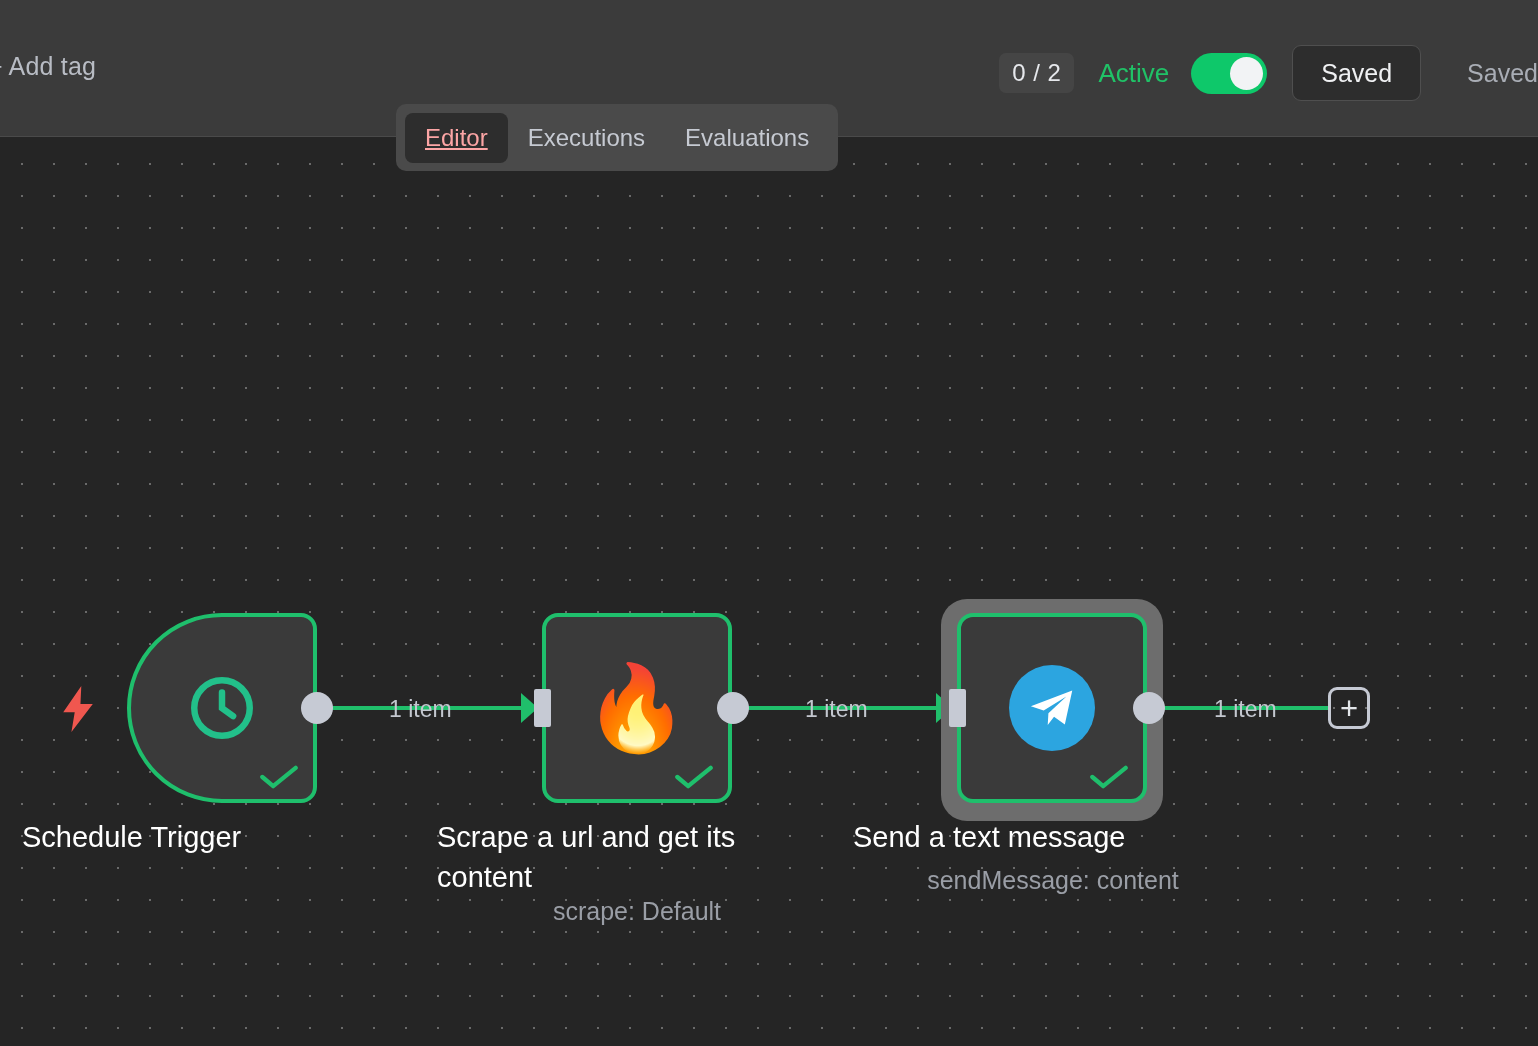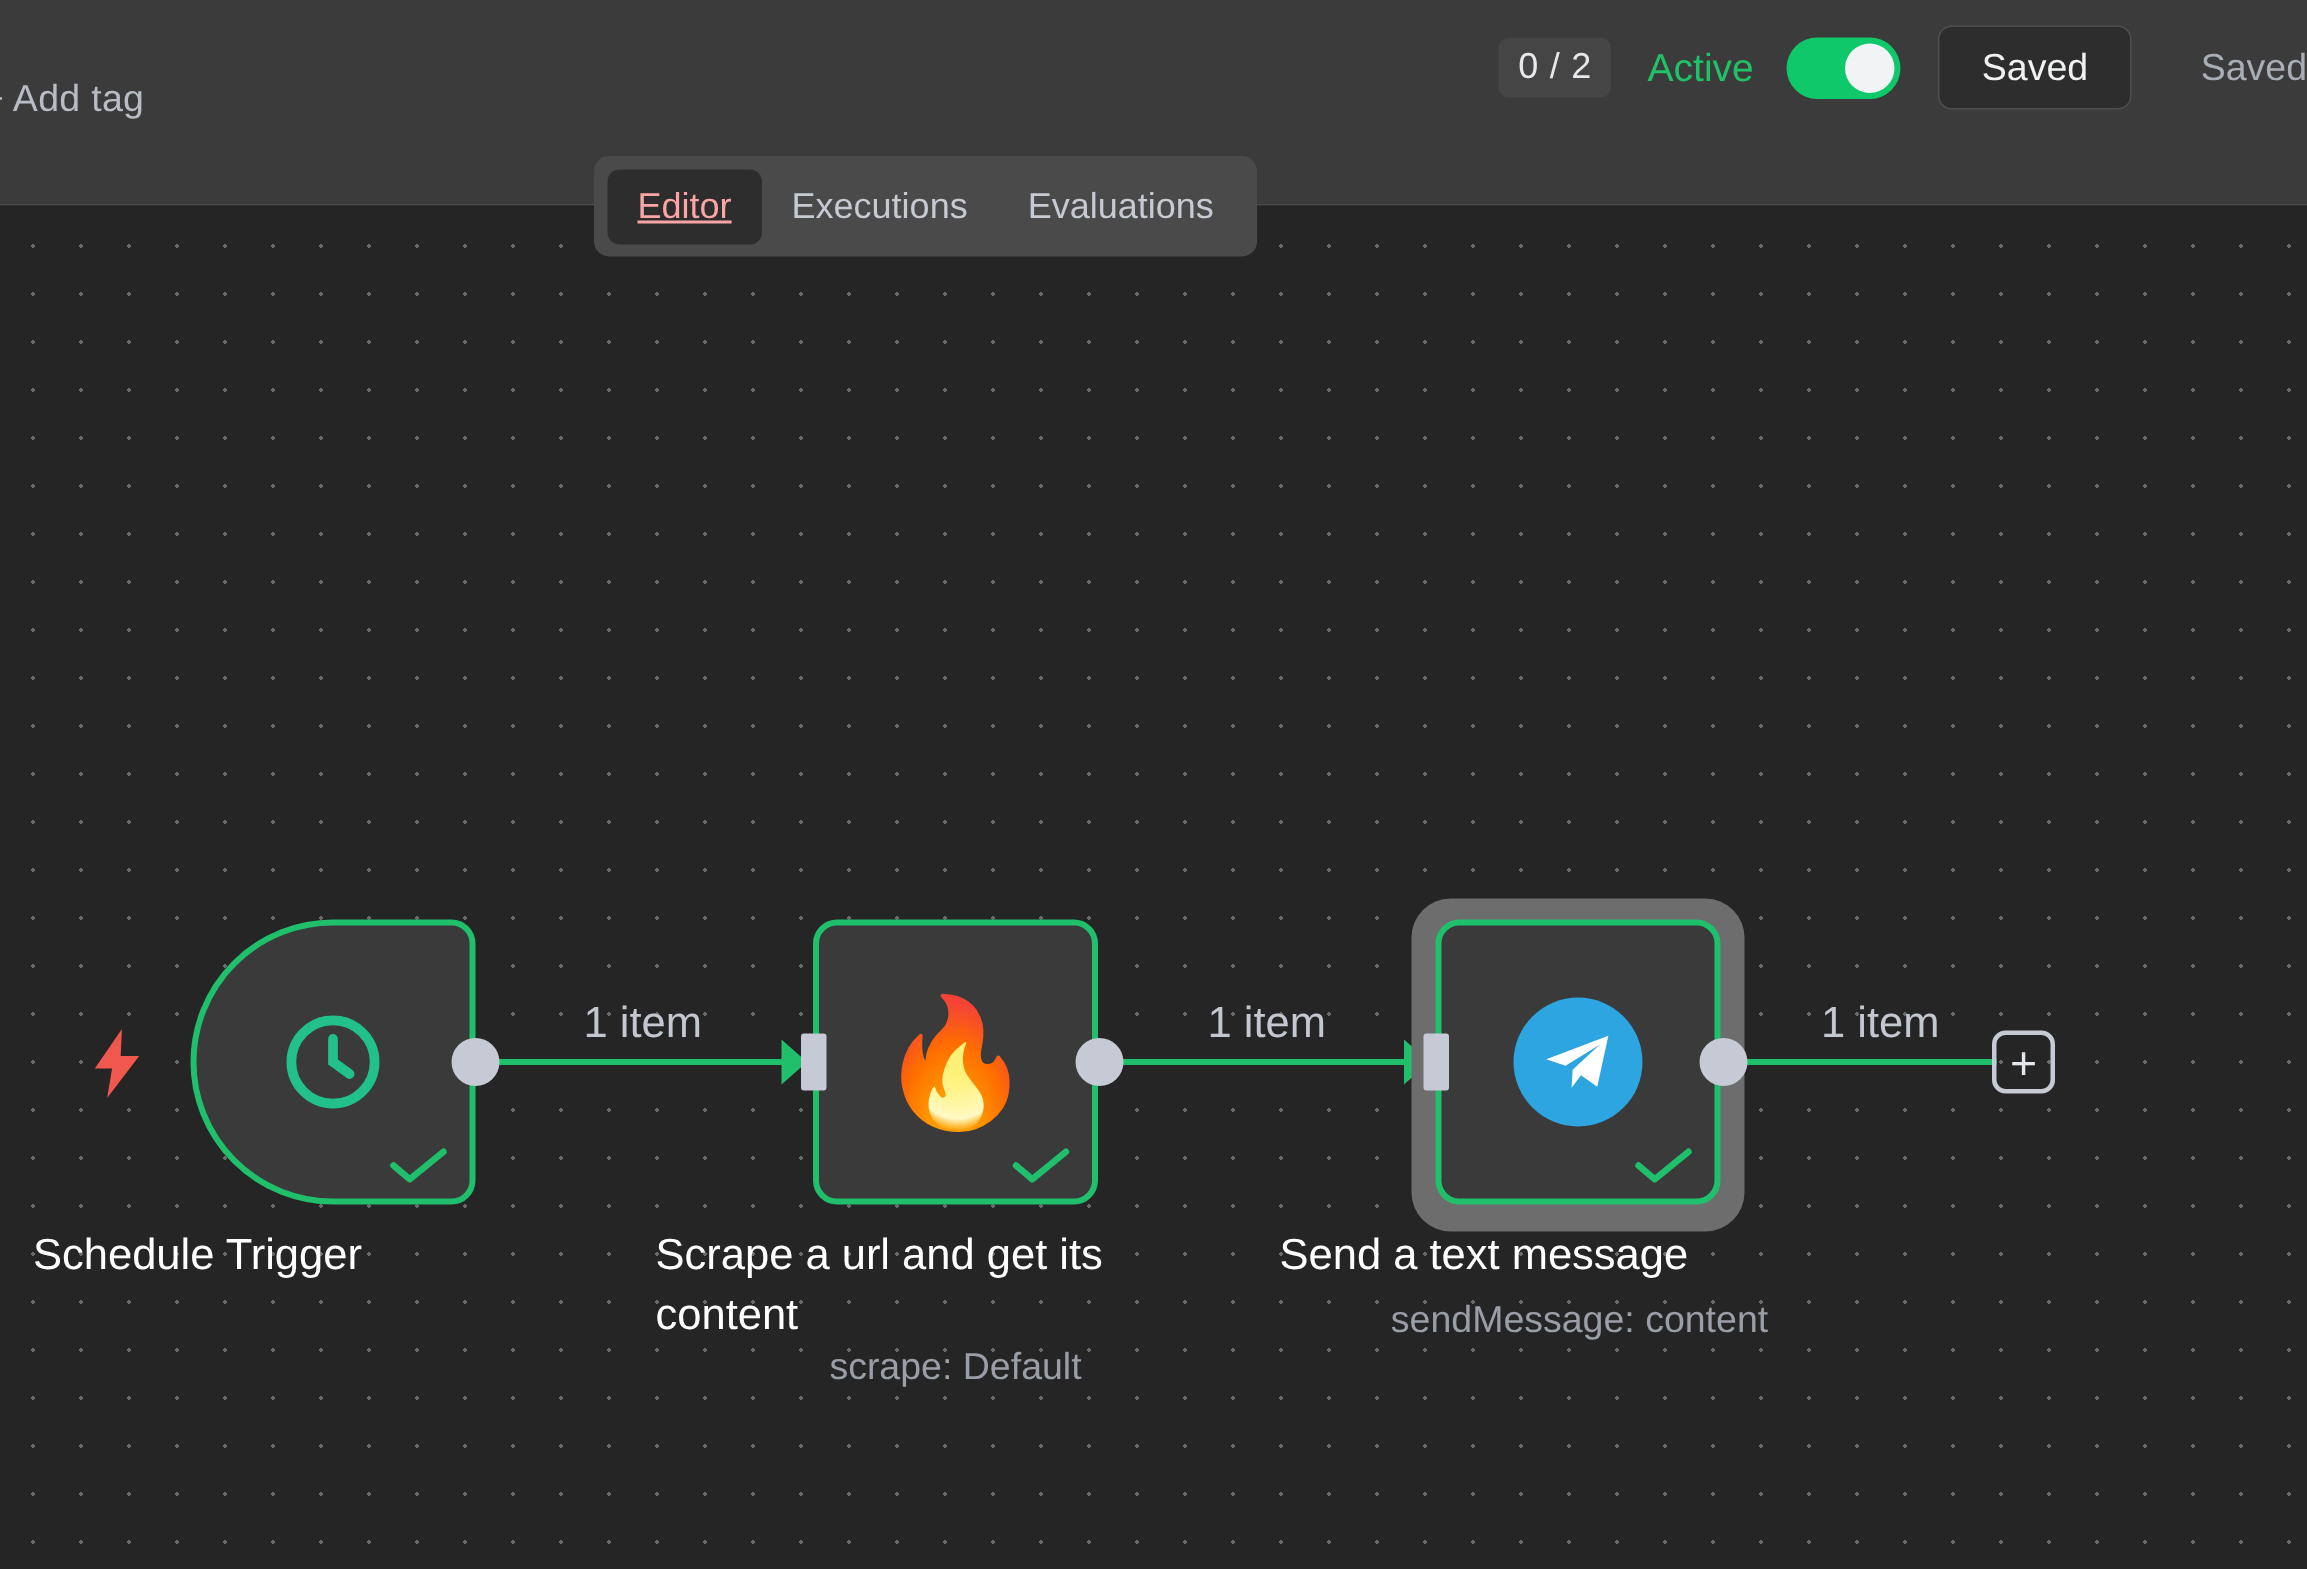--- a/index.html
+++ b/index.html
@@ -24,21 +24,21 @@
   }
   .add-tag {
     color: #b8bcc4; font-size: 25px; letter-spacing: .2px;
     background: none; border: none; cursor: pointer;
     font-family: "Liberation Sans", sans-serif;
     white-space: nowrap;
   }
   .header-right {
     position: absolute; right: 0; top: 0;
     height: 174px; display: flex; align-items: flex-start;
-    padding-top: 25px; gap: 0;
+    padding-top: 53px; gap: 0;
   }
   .count-badge {
     height: 40px; min-width: 68px; padding: 0 13px;
     background: #454545; border-radius: 7px;
     display: flex; align-items: center; justify-content: center;
     color: #e6e8ec; font-size: 24px; letter-spacing: .5px;
   }
   .active-label {
     margin-left: 24px; color: #20c267; font-size: 26px;
     display: flex; align-items: center; height: 40px;
@@ -93,22 +93,23 @@
     background-size: 32px 32px;
     background-position: 6px 11px;
     overflow: hidden;
   }
 
   
   .edge {
     position: absolute; height: 4px; background: #20bf6b;
   }
   .edge-label {
-    position: absolute; color: #c3c7cf; font-size: 29px;
+    position: absolute; color: #c3c7cf; font-size: 23px;
     white-space: nowrap;
+    margin-top: 30px;
   }
   .arrowhead {
     position: absolute; width: 0; height: 0;
     border-top: 15px solid transparent;
     border-bottom: 15px solid transparent;
     border-left: 17px solid #20bf6b;
   }
 
   
   .port-out {

